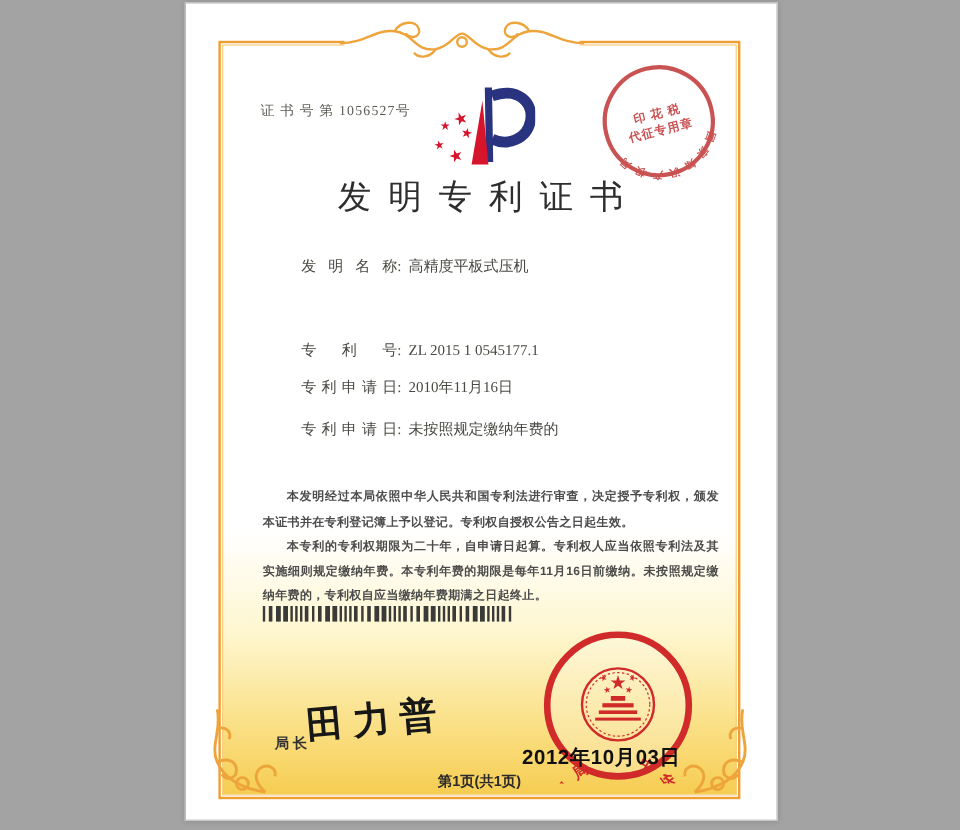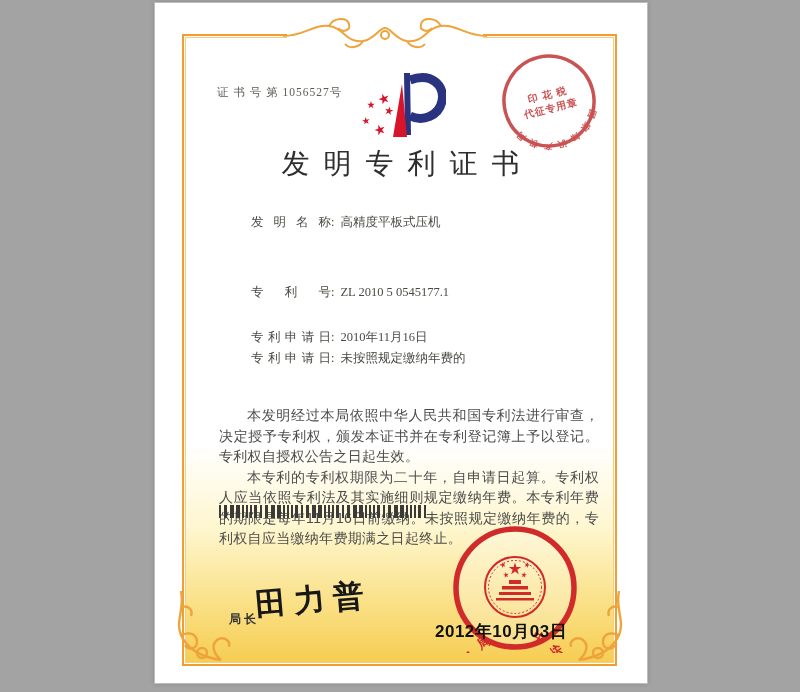--- a/index.html
+++ b/index.html
@@ -14,22 +14,22 @@
          background:linear-gradient(180deg,rgba(253,243,200,0) 0%,rgba(253,240,170,.55) 38%,#fae189 72%,#f6cd52 100%);}
   .ornament{position:absolute;z-index:3;}
   .cert-no{position:absolute;left:62px;top:82px;font-size:11.5px;color:#5c5c56;letter-spacing:1px;z-index:4;}
   .logo{position:absolute;left:203px;top:66px;z-index:4;}
   .title{position:absolute;left:27px;top:142px;width:451px;text-align:center;font-size:28px;
          color:#2e2e2e;letter-spacing:14px;box-sizing:border-box;z-index:4;}
   .field-row{position:absolute;left:64px;font-size:12.5px;color:#4a4a44;z-index:4;white-space:nowrap;margin-left:32px;}
   .f-label{display:inline-block;width:80px;text-align:justify;text-align-last:justify;}
   .f-colon{margin-right:6px;}
   .paras{position:absolute;left:64px;top:402px;width:380px;z-index:4;}
-  .paras p{margin:0;font-family:"Liberation Sans","DejaVu Sans",sans-serif;font-weight:400;
-           font-size:14px;line-height:20.5px;color:#4c4c4c;text-align:justify;text-indent:2em;
+  .paras p{margin:0;font-family:"Liberation Sans","DejaVu Sans",sans-serif;font-weight:700;
+           font-size:10px;line-height:20.5px;color:#4c4c4c;text-align:justify;text-indent:2em;
            letter-spacing:.3px;}
   .barcode{position:absolute;left:64px;top:502px;width:214px;height:13px;display:flex;align-items:stretch;z-index:4;}
   .barcode i{display:block;background:#3a3a38;height:100%;}
   .director{position:absolute;left:74px;top:608px;font-size:12px;letter-spacing:3px;color:#333;z-index:5;
             font-family:"Liberation Sans","DejaVu Sans",sans-serif;font-weight:700;}
   .signature{position:absolute;left:100px;top:576px;font-size:31px;font-weight:700;color:#171717;
              transform:rotate(-5deg);letter-spacing:8px;z-index:5;}
   .seal{position:absolute;left:295px;top:520px;z-index:5;}
   .issue-date{position:absolute;left:280px;top:617px;font-size:17px;font-weight:800;color:#101010;
               font-family:"Liberation Sans","DejaVu Sans",sans-serif;letter-spacing:.5px;z-index:6;}
@@ -115,23 +115,23 @@
       <text x="52" y="49" text-anchor="middle" font-size="10" font-weight="bold" fill="#c23b3c" letter-spacing="1">印 花 税</text>
       <text x="52" y="63" text-anchor="middle" font-size="10" font-weight="bold" fill="#c23b3c" letter-spacing="1">代征专用章</text>
     </svg>
 
     <div class="title">发明专利证书</div>
 
     <div class="field-row" style="top:211px;">
       <span class="f-label">发明名称</span><span class="f-colon">:</span><span>高精度平板式压机</span>
     </div>
     <div class="field-row" style="top:281px;">
-      <span class="f-label">专利号</span><span class="f-colon">:</span><span>ZL 2010 5 0545177.1</span>
-    </div>
-    <div class="field-row" style="top:326px;">
+      <span class="f-label">专利号</span><span class="f-colon">:</span><span>ZL 2015 1 0545177.1</span>
+    </div>
+    <div class="field-row" style="top:312px;">
       <span class="f-label">专利申请日</span><span class="f-colon">:</span><span>2010年11月16日</span>
     </div>
     <div class="field-row" style="top:347px;">
       <span class="f-label">专利申请日</span><span class="f-colon">:</span><span>未按照规定缴纳年费的</span>
     </div>
 
     <div class="paras">
       <p>本发明经过本局依照中华人民共和国专利法进行审查，决定授予专利权，颁发本证书并在专利登记簿上予以登记。专利权自授权公告之日起生效。</p>
       <p>本专利的专利权期限为二十年，自申请日起算。专利权人应当依照专利法及其实施细则规定缴纳年费。本专利年费的期限是每年11月16日前缴纳。未按照规定缴纳年费的，专利权自应当缴纳年费期满之日起终止。</p>
     </div>
@@ -203,15 +203,16 @@
           <rect x="59" y="57" width="12" height="4"></rect>
           <rect x="52" y="63" width="26" height="3.5"></rect>
           <rect x="49" y="69" width="32" height="3"></rect>
           <rect x="46" y="75" width="38" height="2.5"></rect>
         </g>
       </g>
     </svg>
 
     <div class="issue-date">2012年10月03日</div>
 
+    <div class="page-footer">第1页(共1页)</div>
 
   </div>
 </div>
 
 </body></html>

